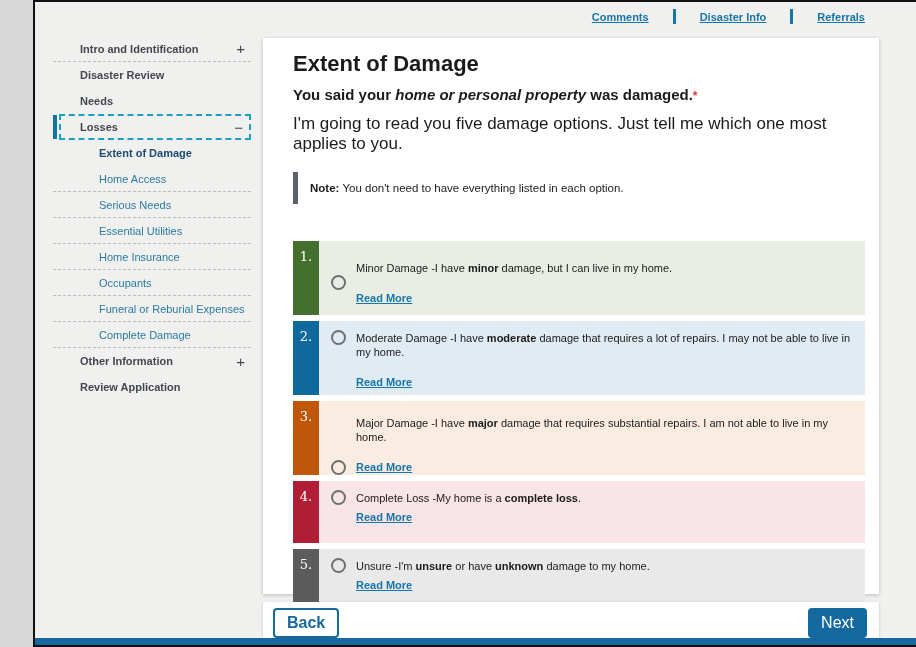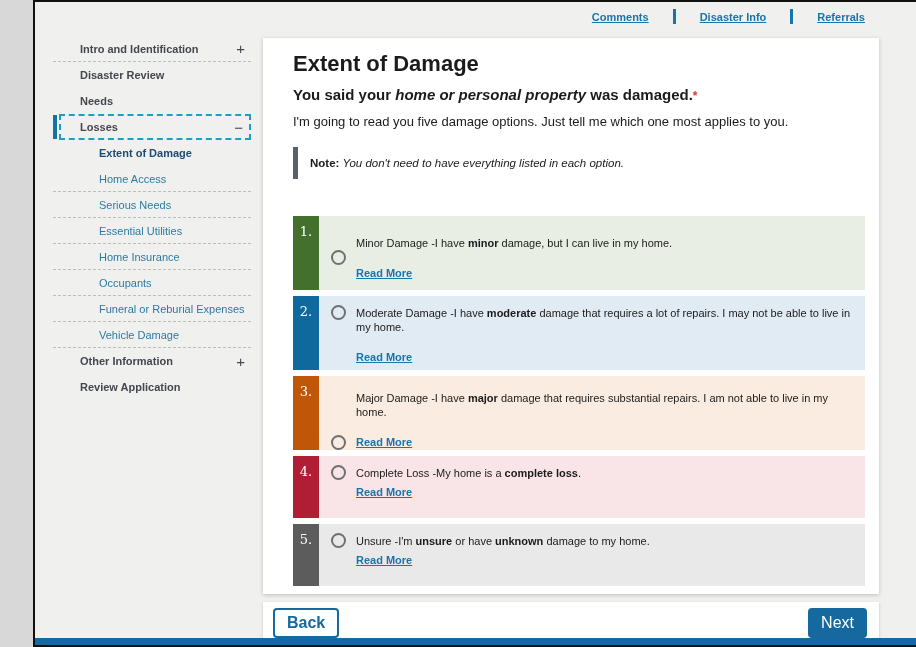--- a/index.html
+++ b/index.html
@@ -111,32 +111,32 @@
   .subtitle {
     margin-top: 9px;
     font-size: 15px;
     font-weight: 600;
     color: #1b1b1b;
   }
   .subtitle .it { font-style: italic; }
   .required-mark { color: #d83933; font-size: 12px; }
   .intro-text {
     margin-top: 11px;
-    font-size: 13px;
+    font-size: 17px;
     color: #1b1b1b;
   }
   .note-box {
     margin-top: 18px;
     border-left: 5px solid #5b616b;
     padding: 10px 12px;
     font-size: 11.5px;
     color: #1b1b1b;
   }
   .note-box .note-label { font-weight: bold; }
-  .note-box .note-text { font-style: italic; }
+  .note-box .note-text { }
 
   
   .options { margin-top: 37px; }
   .option-row {
     display: flex;
     margin-bottom: 6px;
   }
   .option-row.tall { height: 74px; }
   .option-row.short { height: 62px; }
   .badge {
@@ -272,21 +272,21 @@
     <div class="sub-item divider">
       <span>Home Insurance</span>
     </div>
     <div class="sub-item divider">
       <span>Occupants</span>
     </div>
     <div class="sub-item divider">
       <span>Funeral or Reburial Expenses</span>
     </div>
     <div class="sub-item divider">
-      <span>Vehicle Damage</span>
+      <span>Complete Damage</span>
     </div>
     <div class="side-item">
       <span>Other Information</span>
       <span class="expander">+</span>
     </div>
     <div class="side-item">
       <span>Review Application</span>
     </div>
   </div>
 

